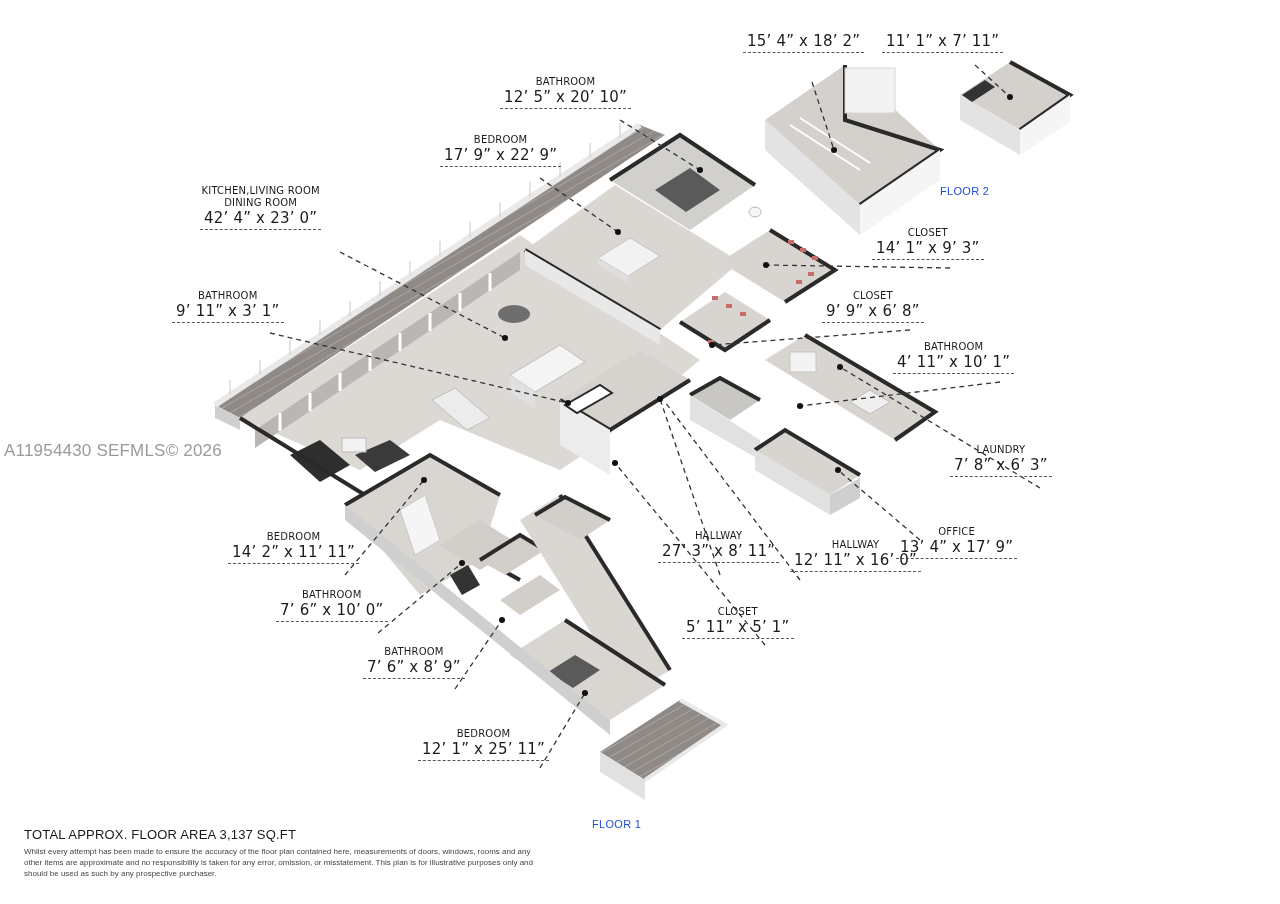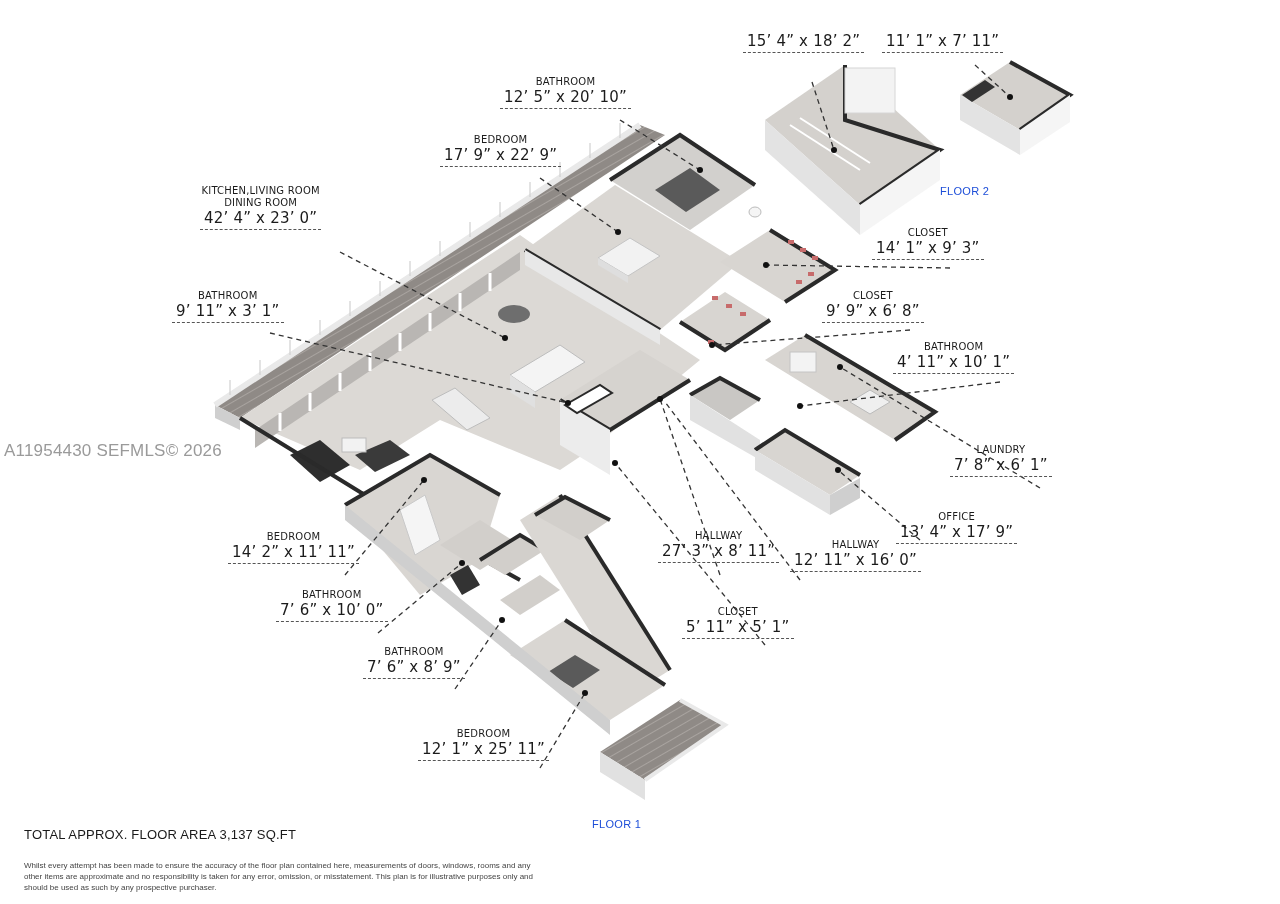--- a/index.html
+++ b/index.html
@@ -45,21 +45,21 @@
     }
 
     .footer {
       position: absolute;
       left: 24px; top: 828px;
       font-family: "Liberation Sans", sans-serif;
       color: #1a1a1a;
     }
     .footer .address { font-size: 13.5px; line-height: 16px; }
     .footer .area { font-size: 13px; line-height: 13px; letter-spacing: 0.2px; }
-    .footer .disclaimer { font-size: 8px; line-height: 11px; color: #444; margin-top: 19px; width: 520px; }
+    .footer .disclaimer { font-size: 8px; line-height: 11px; color: #444; margin-top: 5px; width: 520px; }
   </style>
 </head>
 <body>
 
 <svg id="plan-svg" viewBox="0 0 1280 904" xmlns="http://www.w3.org/2000/svg">
   <defs>
     <pattern id="deckPattern" width="8" height="8" patternUnits="userSpaceOnUse" patternTransform="rotate(-30)">
       <rect width="8" height="8" fill="#8f8a86"></rect>
       <line x1="0" y1="0" x2="8" y2="0" stroke="#a9a4a0" stroke-width="2"></line>
     </pattern>
@@ -303,24 +303,24 @@
   <span class="dims">9’ 9” x 6’ 8”</span>
 </div>
 
 <div class="room-label" style="left:893px; top:341px;">
   <span class="name">BATHROOM</span>
   <span class="dims">4’ 11” x 10’ 1”</span>
 </div>
 
 <div class="room-label" style="left:950px; top:444px;">
   <span class="name">LAUNDRY</span>
-  <span class="dims">7’ 8” x 6’ 1”</span>
-</div>
-
-<div class="room-label" style="left:896px; top:511px;">
+  <span class="dims">7’ 8” x 6’ 3”</span>
+</div>
+
+<div class="room-label" style="left:896px; top:526px;">
   <span class="name">OFFICE</span>
   <span class="dims">13’ 4” x 17’ 9”</span>
 </div>
 
 <div class="room-label" style="left:658px; top:530px;">
   <span class="name">HALLWAY</span>
   <span class="dims">27’ 3” x 8’ 11”</span>
 </div>
 
 <div class="room-label" style="left:790px; top:539px;">

